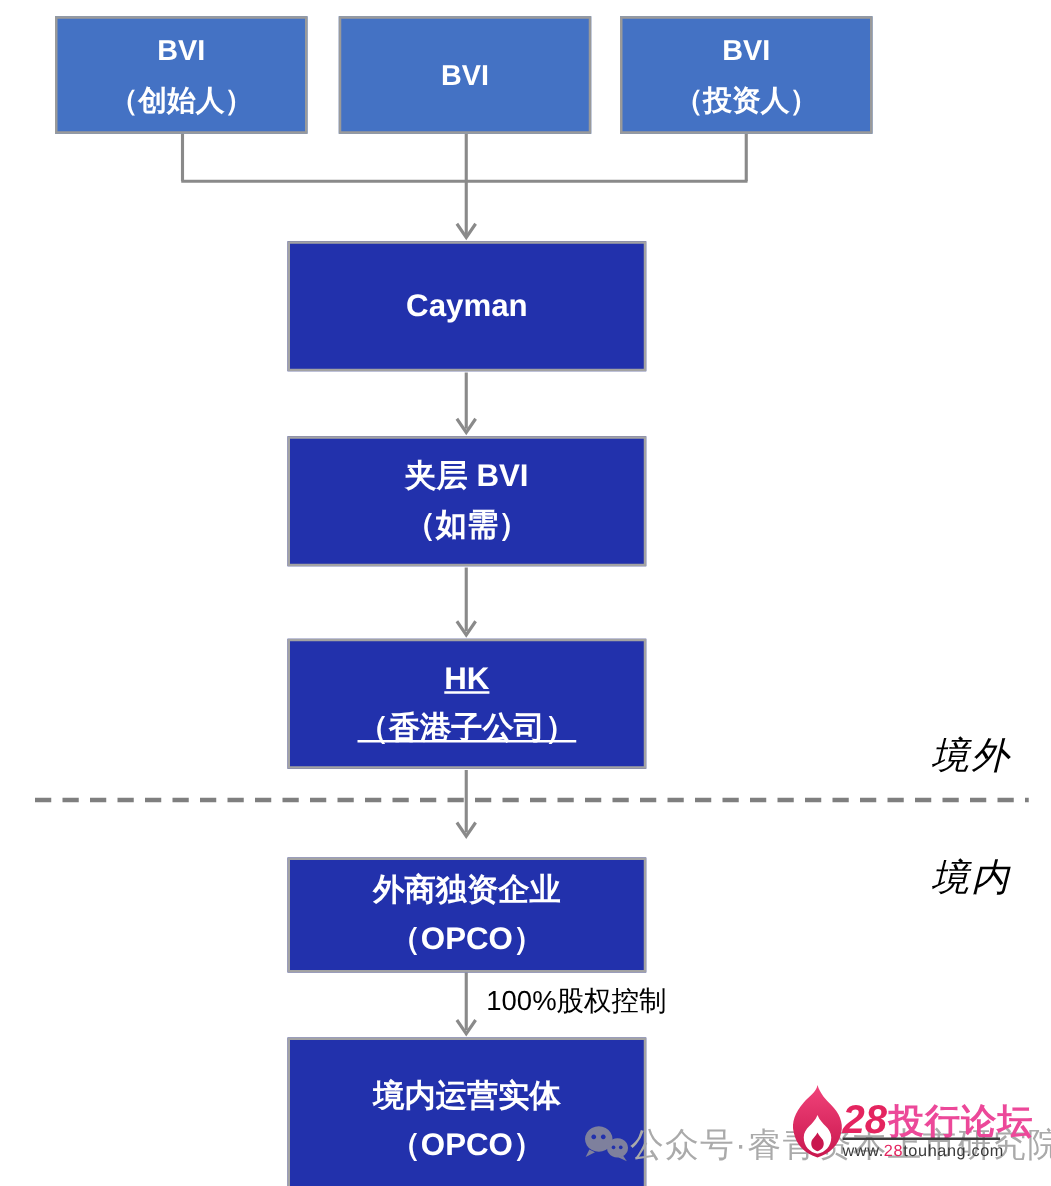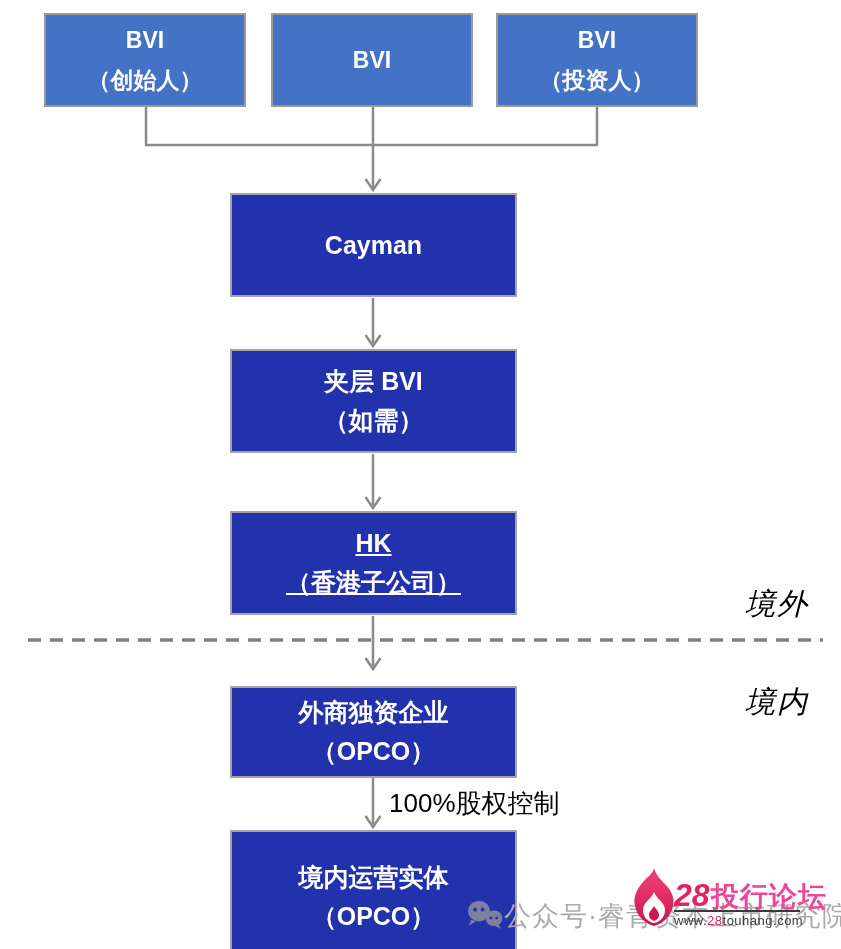--- a/index.html
+++ b/index.html
@@ -49,21 +49,21 @@
     font-size: 30px;
     color: #000000;
     letter-spacing: 2px;
     white-space: nowrap;
     font-style: italic;
   }
   .ownership-label {
     position: absolute;
     left: 389px;
     top: 786px;
-    font-size: 26px;
+    font-size: 22px;
     color: #000000;
     white-space: nowrap;
   }
   .watermark-text {
     position: absolute;
     left: 504px;
     top: 898px;
     font-size: 27px;
     color: #aaaaaa;
     letter-spacing: 1px;

